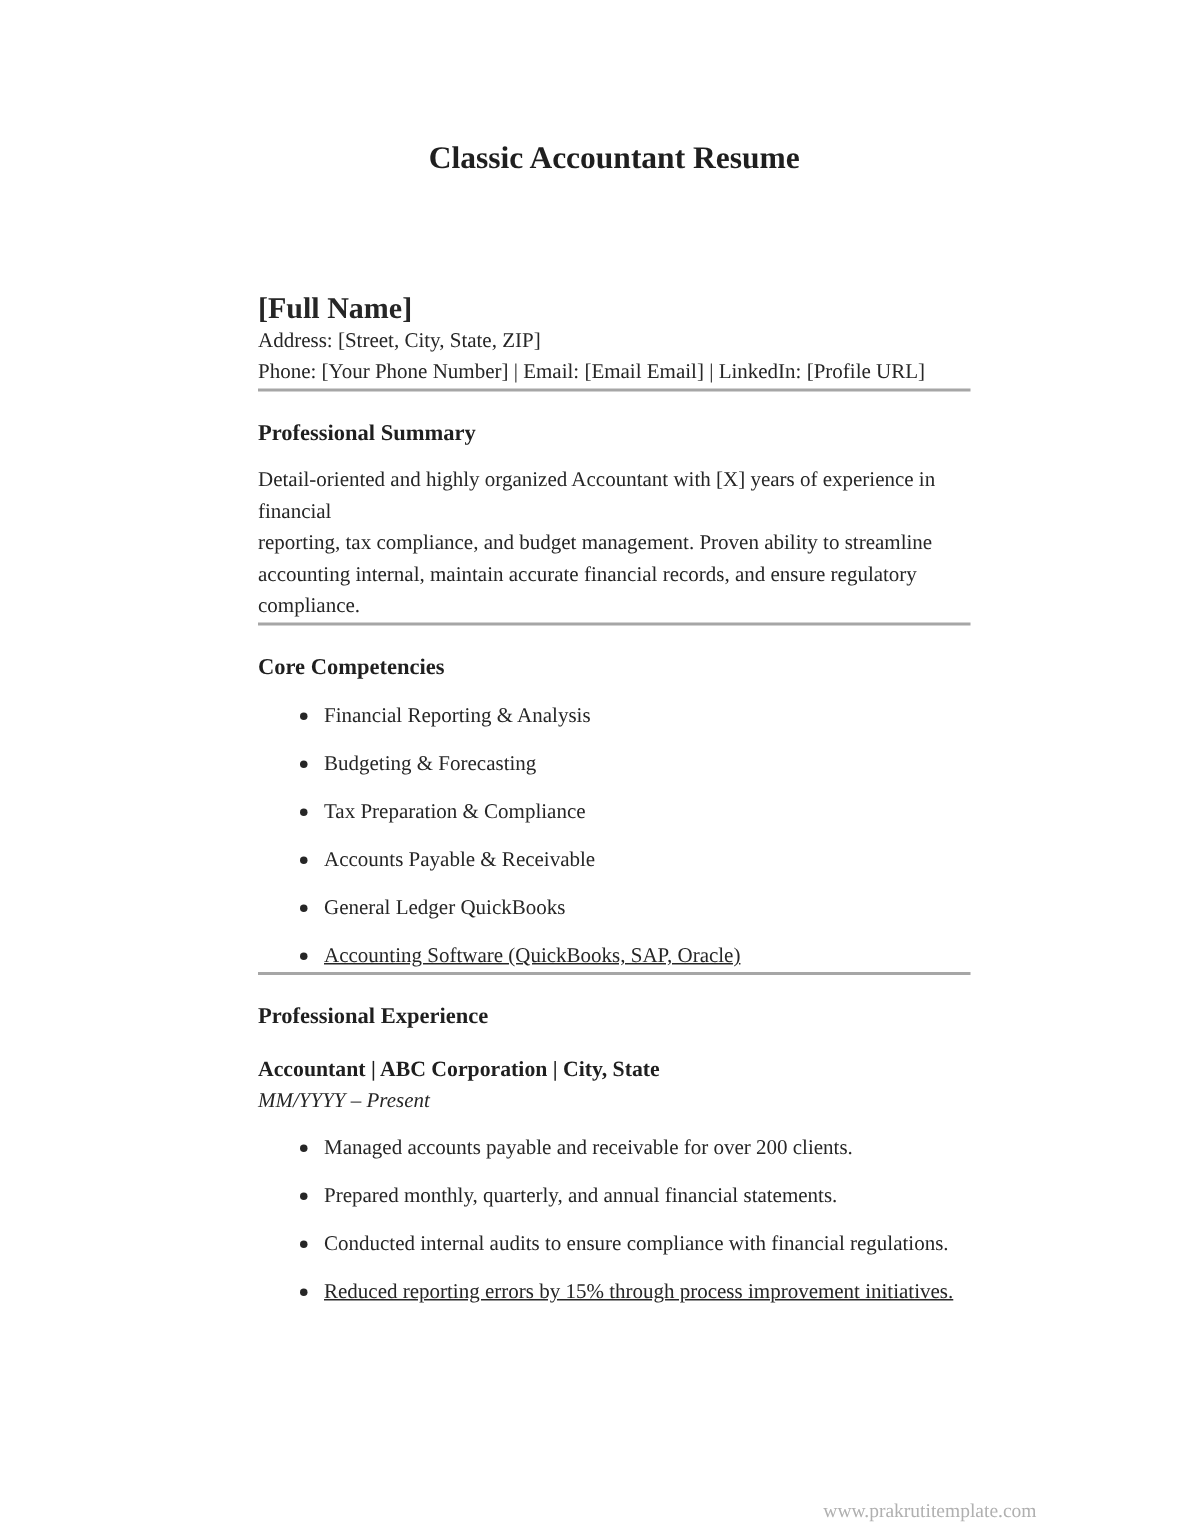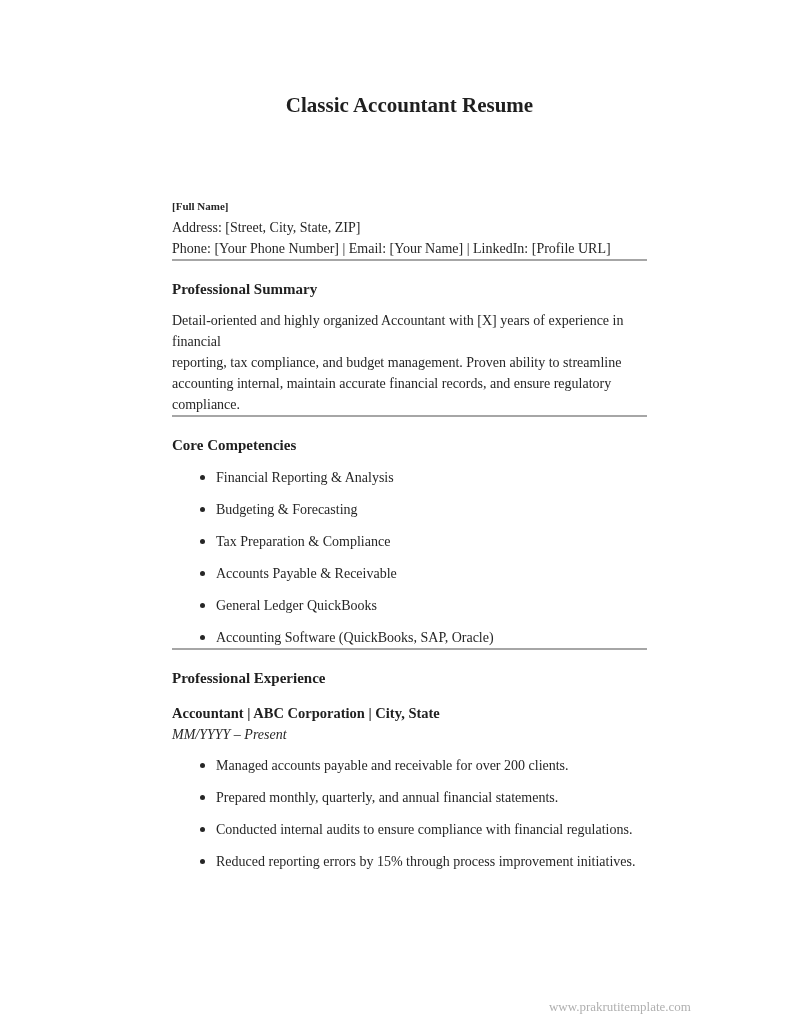--- a/index.html
+++ b/index.html
@@ -30,21 +30,21 @@
   .contact-block {
     margin-top: 78px;
   }
   .contact-block p {
     margin: 0;
     font-size: 14px;
     line-height: 21px;
   }
   .contact-block .name {
     font-weight: bold;
-    font-size: 11px;
+    font-size: 20px;
   }
   hr.divider {
     border: none;
     border-top: 2px solid #a6a6a6;
     margin: 0;
     height: 0;
   }
   .hr-1 { margin-top: 21px; }
   .hr-2 { margin-top: 22px; }
   .hr-3 { margin-top: 16px; }
@@ -67,20 +67,21 @@
     padding: 0;
   }
   ul.bullet-list li {
     position: relative;
     margin: 0 0 11px 44px;
     font-size: 14px;
     line-height: 21px;
   }
   ul.bullet-list li:last-child {
     margin-bottom: 0;
+    text-decoration: underline;
   }
   ul.bullet-list li::before {
     content: "";
     position: absolute;
     left: -16px;
     top: 8px;
     width: 5px;
     height: 5px;
     border-radius: 50%;
     background: #262626;
@@ -111,21 +112,21 @@
 </head>
 <body>
 
 <div class="page">
 
   <h1 class="doc-title">Classic Accountant Resume</h1>
 
   <div class="contact-block">
     <p class="name">[Full Name]</p>
     <p>Address: [Street, City, State, ZIP]</p>
-    <p>Phone: [Your Phone Number] | Email: [Your Name] | LinkedIn: [Profile URL]</p>
+    <p>Phone: [Your Phone Number] | Email: [Email Email] | LinkedIn: [Profile URL]</p>
   </div>
 
   <hr class="divider hr-1">
 
   <section>
     <h2 class="section-heading">Professional Summary</h2>
     <p class="summary-text">Detail-oriented and highly organized Accountant with [X] years of experience in financial
 reporting, tax compliance, and budget management. Proven ability to streamline
 accounting internal, maintain accurate financial records, and ensure regulatory
 compliance.</p>

